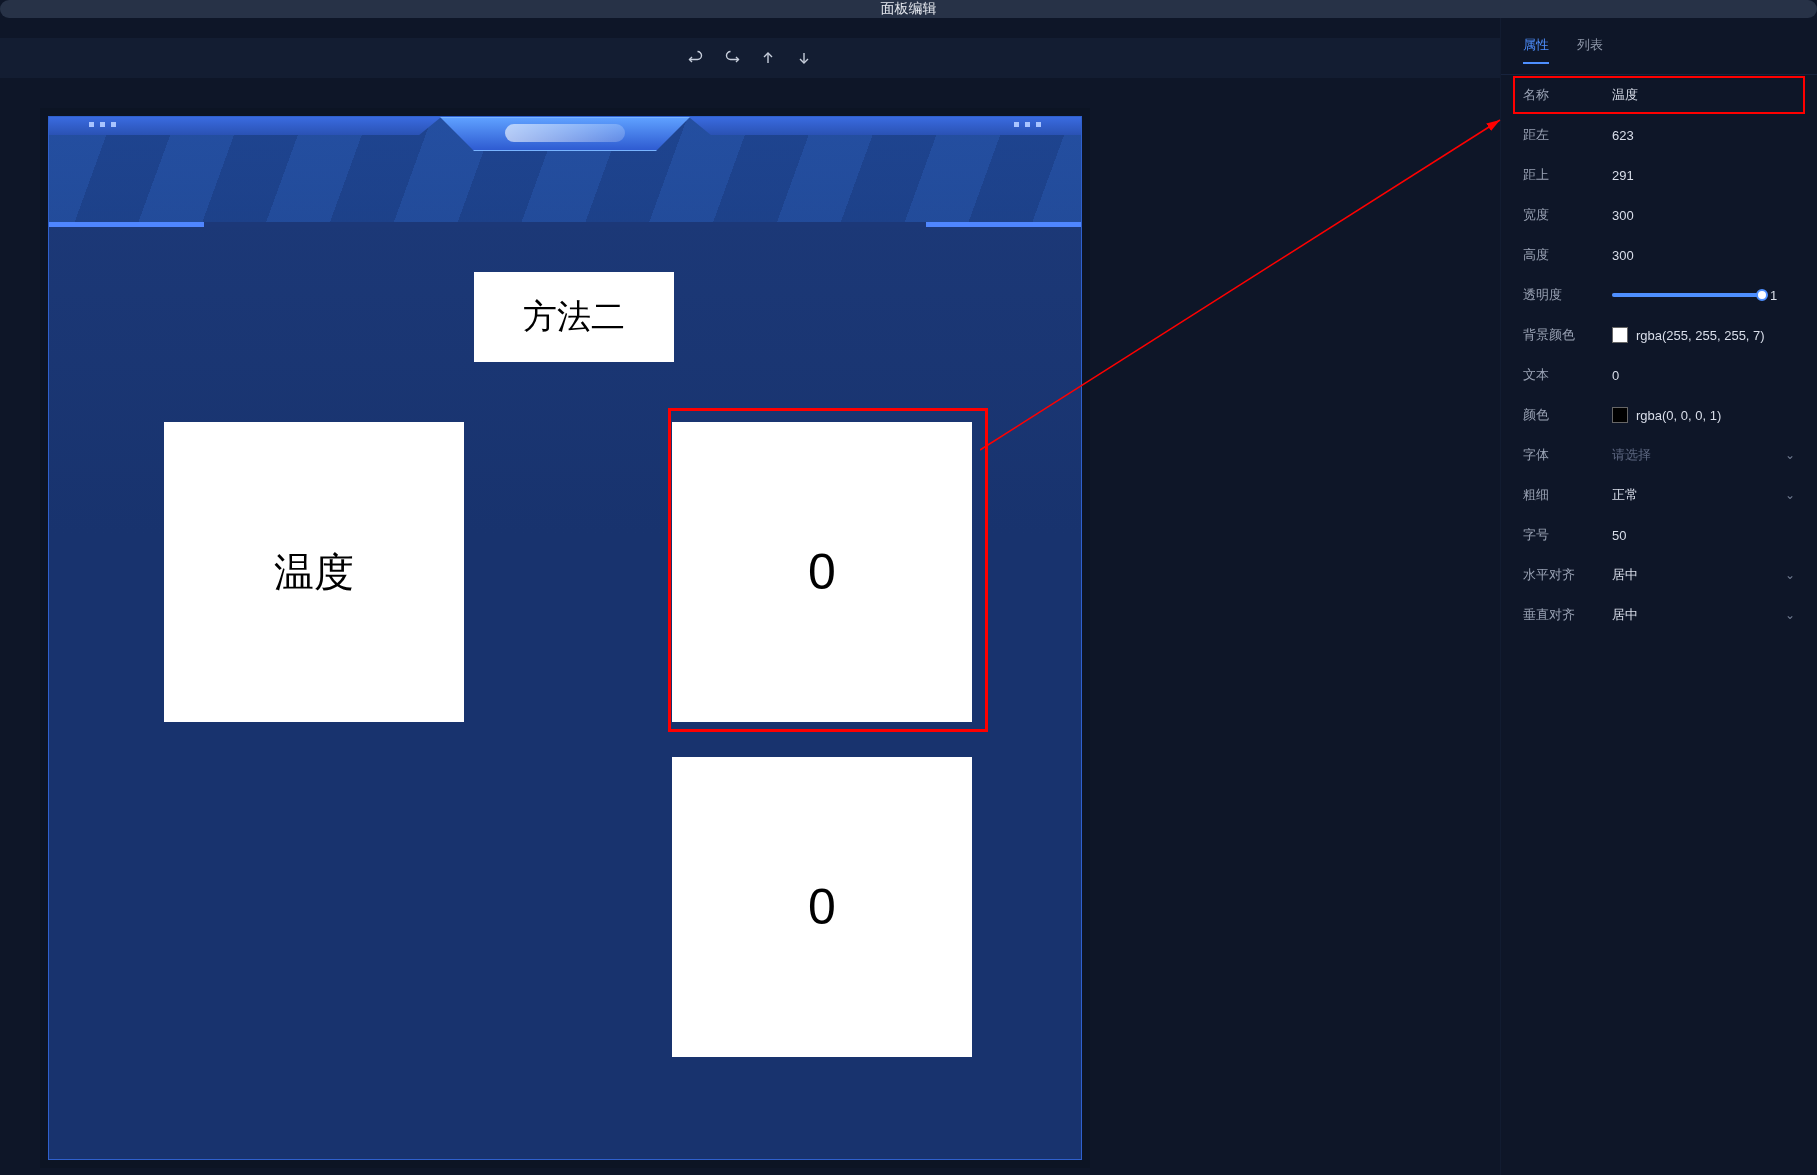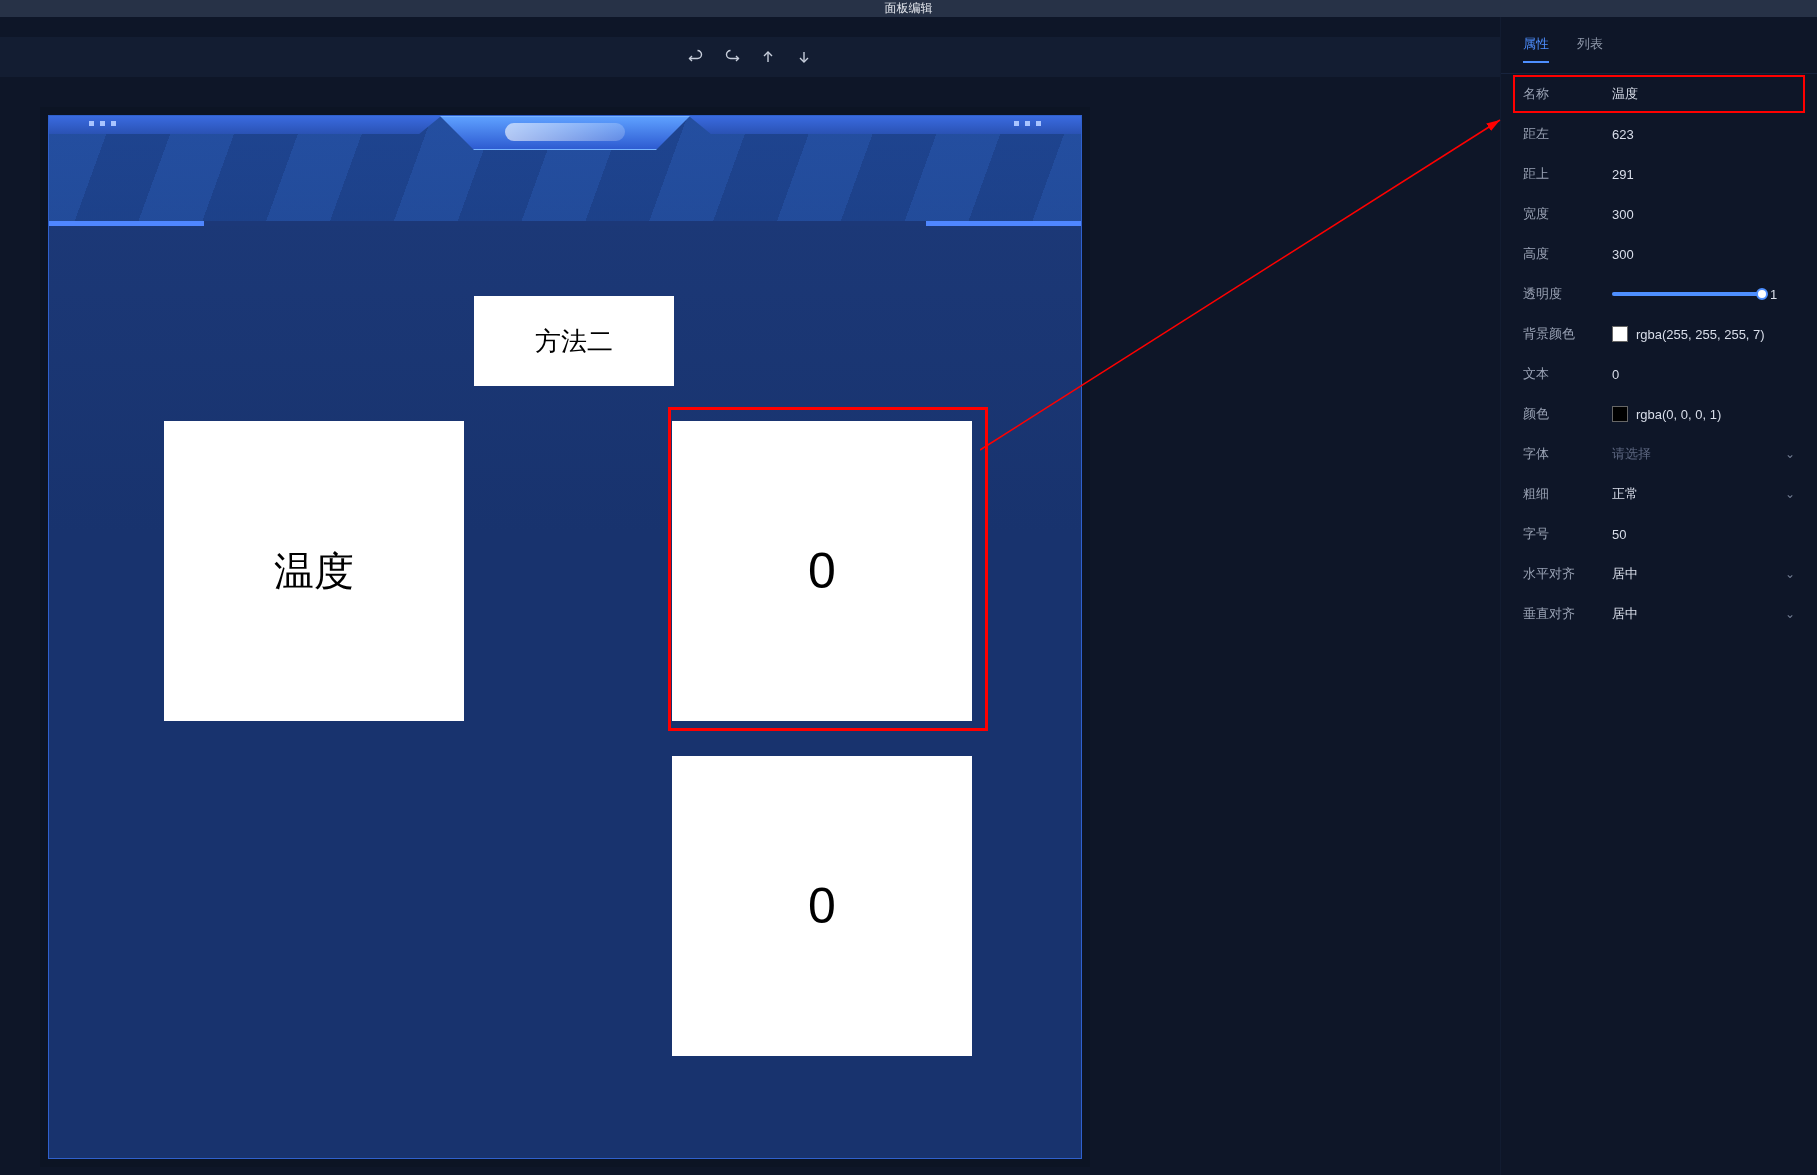--- a/index.html
+++ b/index.html
@@ -1,18 +1,18 @@
 <!DOCTYPE html>
 <html><head>
   <meta charset="utf-8">
   <style>
     * { margin:0; padding:0; box-sizing:border-box; }
     html,body { width:100%; height:100%; background:#0e1628; color:#c7cedb; font-family: "Microsoft YaHei", Arial, sans-serif; font-size:13px; }
     .app { display:flex; flex-direction:column; width:1817px; height:1175px; background:#0e1628; }
-    .titlebar { height:40px; background:#273247; display:flex; align-items:center; justify-content:center; color:#e6e9ef; font-size:12px; }
+    .titlebar { height:40px; background:#273247; display:flex; align-items:center; justify-content:center; color:#e6e9ef; font-size:14px;border-radius:9px; }
     .body { flex:1; display:flex; }
     .editor-area { flex:0 0 1500px; display:flex; flex-direction:column; }
     .toolbar { height:40px; margin-top:20px; background:#131d32; display:flex; align-items:center; justify-content:center; gap:20px; }
     .tool-icon { color:#c7cedb; cursor:pointer; display:inline-flex; }
     .canvas-wrap { flex:1; padding:30px 40px 30px 40px; }
     .canvas-frame { width:1050px; height:1060px; background:#0c1424; padding:8px; position:relative; }
     .canvas { width:100%; height:100%; background:linear-gradient(180deg,#1d3a7a 0%,#18336e 40%,#18336e 100%); border:1px solid #2f60cc; position:relative; overflow:hidden; }
     .banner-top { position:absolute; left:0; top:0; width:100%; height:105px; background:linear-gradient(180deg,#1f448f 0%,#1a3a7a 100%); overflow:hidden; }
     .stripes { position:absolute; inset:0; background:repeating-linear-gradient(110deg,#2653a8 0 60px,#1e4490 60px 120px); opacity:.7; }
     .banner-edge { position:absolute; top:0; width:38%; height:18px; background:linear-gradient(180deg,#3a6be0,#2a52b4); }
@@ -101,21 +101,21 @@
                   <span></span>
                 </div>
               <div class="dots right">
                   <span></span>
                   <span></span>
                   <span></span>
                 </div>
             </div>
             <div class="banner-underline"></div>
 
-            <div class="block" style="left:425px;top:180px;width:200px;height:90px;font-size:26px;">方法二</div>
+            <div class="block" style="left:425px;top:155px;width:200px;height:90px;font-size:34px;">方法二</div>
 
             <div class="block" style="left:115px;top:305px;width:300px;height:300px;">温度</div>
             <div class="block" style="left:623px;top:305px;width:300px;height:300px;font-size:50px;">0</div>
             <div class="selbox" style="left:619px;top:291px;width:320px;height:324px;"></div>
 
             <div class="block" style="left:623px;top:640px;width:300px;height:300px;font-size:50px;">0</div>
           </div>
         </div>
       </div>
     </div>

